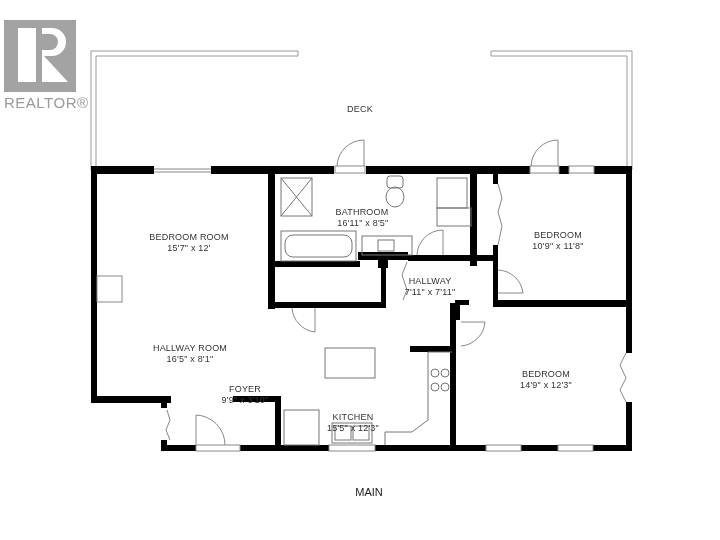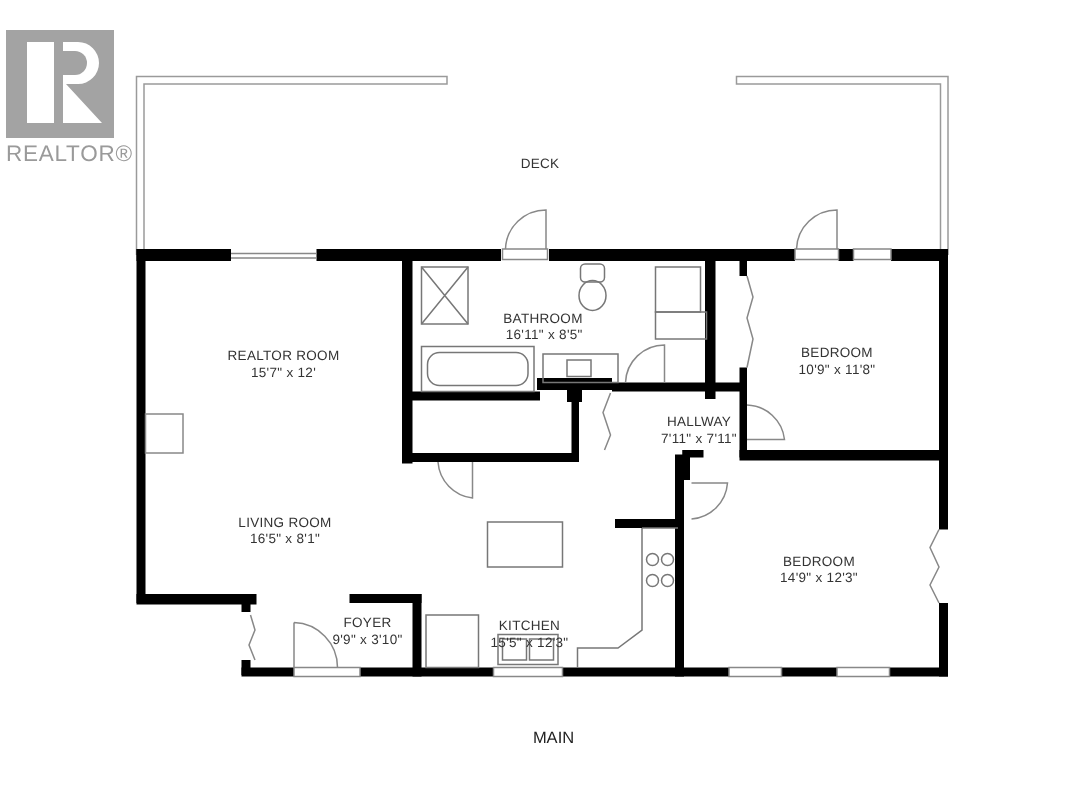--- a/index.html
+++ b/index.html
@@ -160,42 +160,42 @@
   <span>BATHROOM</span>
     <span>16'11" x 8'5"</span>
   </div>
 
 <div class="lbl" style="left:558px;top:230px;">
   <span>BEDROOM</span>
     <span>10'9" x 11'8"</span>
   </div>
 
 <div class="lbl" style="left:189px;top:232px;">
-  <span>REALTOR ROOM</span>
+  <span>BEDROOM ROOM</span>
     <span>15'7" x 12'</span>
   </div>
 
-<div class="lbl" style="left:466px;top:276px;">
+<div class="lbl" style="left:430px;top:276px;">
   <span>HALLWAY</span>
     <span>7'11" x 7'11"</span>
   </div>
 
 <div class="lbl" style="left:190px;top:343px;">
-  <span>LIVING ROOM</span>
+  <span>HALLWAY ROOM</span>
     <span>16'5" x 8'1"</span>
   </div>
 
 <div class="lbl" style="left:546px;top:369px;">
   <span>BEDROOM</span>
     <span>14'9" x 12'3"</span>
   </div>
 
 <div class="lbl" style="left:353px;top:387px;margin-top:25px;">
   <span>KITCHEN</span>
     <span>15'5" x 12'3"</span>
   </div>
 
-<div class="lbl" style="left:245px;top:410px;">
+<div class="lbl" style="left:245px;top:384px;">
   <span>FOYER</span>
     <span>9'9" x 3'10"</span>
   </div>
 
 <div class="floor-name">MAIN</div>
 
 </body></html>

